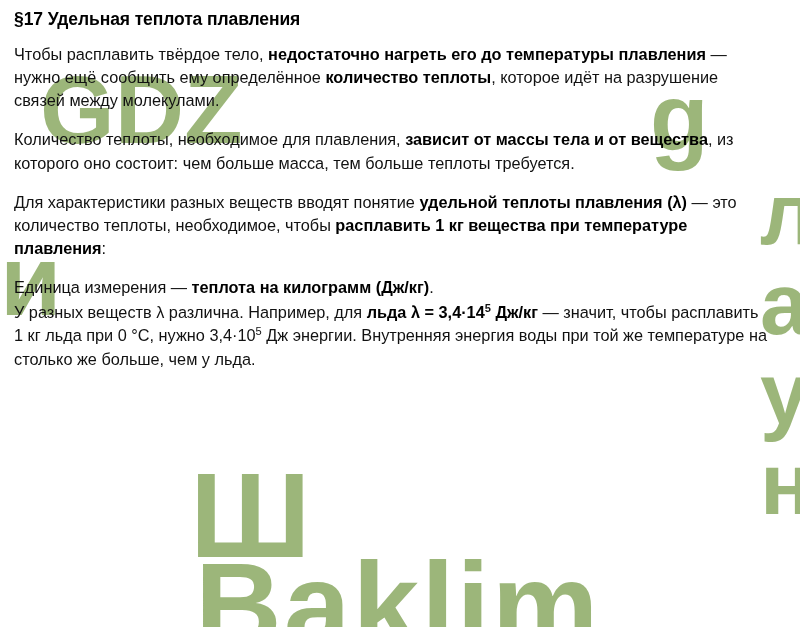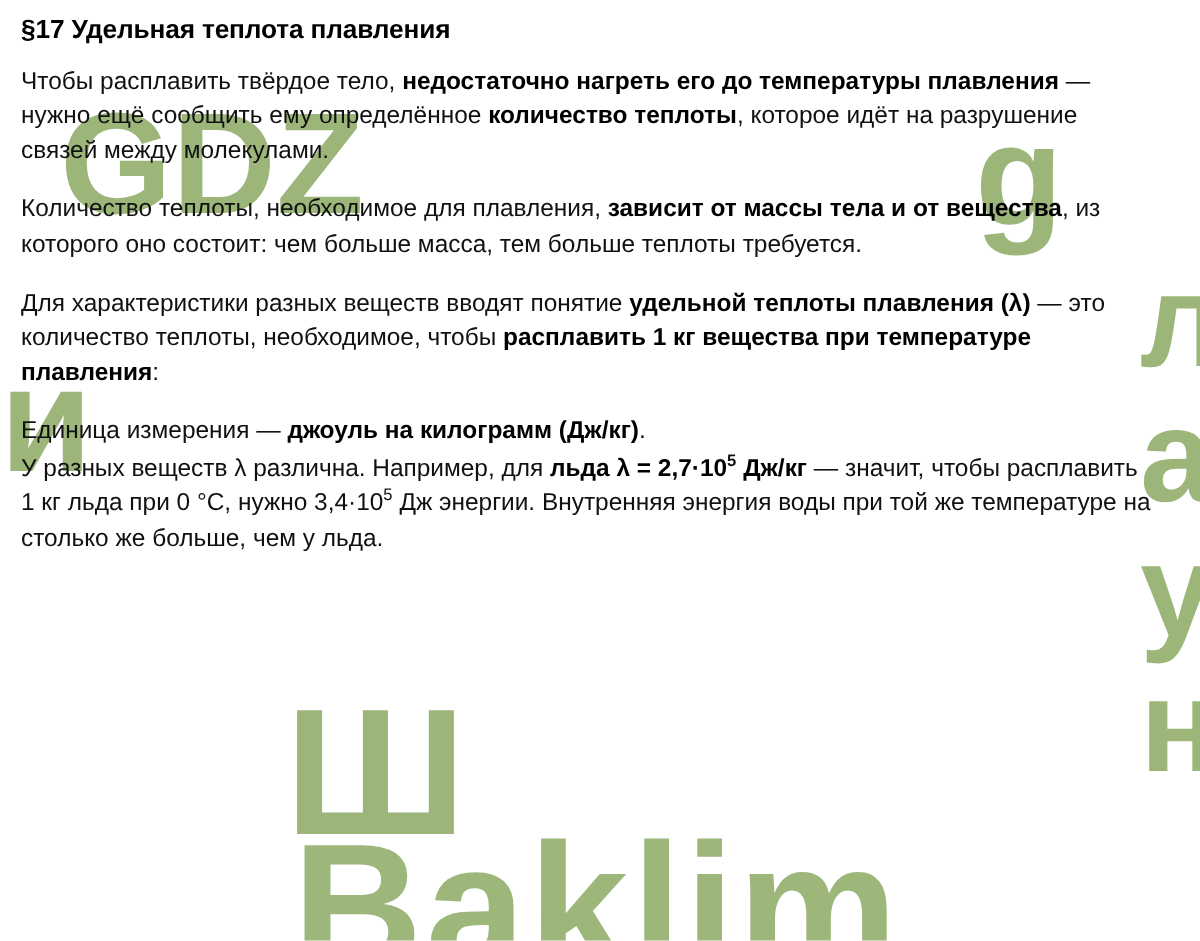--- a/index.html
+++ b/index.html
@@ -82,16 +82,16 @@
   <div class="wm wm-7">Ш</div>
   <div class="wm wm-8">Baklim</div>
 </div>
 
 <div class="page">
   <h1 class="section-title">§17 Удельная теплота плавления</h1>
   <div id="body-text">
       <p class="para">Чтобы расплавить твёрдое тело, <b>недостаточно нагреть его до температуры плавления</b> — нужно ещё сообщить ему определённое <b>количество теплоты</b>, которое идёт на разрушение связей между молекулами.</p>
       <p class="para">Количество теплоты, необходимое для плавления, <b>зависит от массы тела и от вещества</b>, из которого оно состоит: чем больше масса, тем больше теплоты требуется.</p>
       <p class="para">Для характеристики разных веществ вводят понятие <b>удельной теплоты плавления (λ)</b> — это количество теплоты, необходимое, чтобы <b>расплавить 1 кг вещества при температуре плавления</b>:</p>
-      <p class="para tight">Единица измерения — <b>джоуль на килограмм (Дж/кг)</b>.</p>
-      <p class="para">У разных веществ λ различна. Например, для <b>льда λ = 2,7·10</b><sup style="font-weight: bold;">5</sup><b> Дж/кг</b> — значит, чтобы расплавить 1 кг льда при 0 °С, нужно 3,4·10<sup>5</sup> Дж энергии. Внутренняя энергия воды при той же температуре на столько же больше, чем у льда.</p>
+      <p class="para tight">Единица измерения — <b>теплота на килограмм (Дж/кг)</b>.</p>
+      <p class="para">У разных веществ λ различна. Например, для <b>льда λ = 3,4·14</b><sup style="font-weight: bold;">5</sup><b> Дж/кг</b> — значит, чтобы расплавить 1 кг льда при 0 °С, нужно 3,4·10<sup>5</sup> Дж энергии. Внутренняя энергия воды при той же температуре на столько же больше, чем у льда.</p>
     </div>
 </div>
 
 </body></html>

